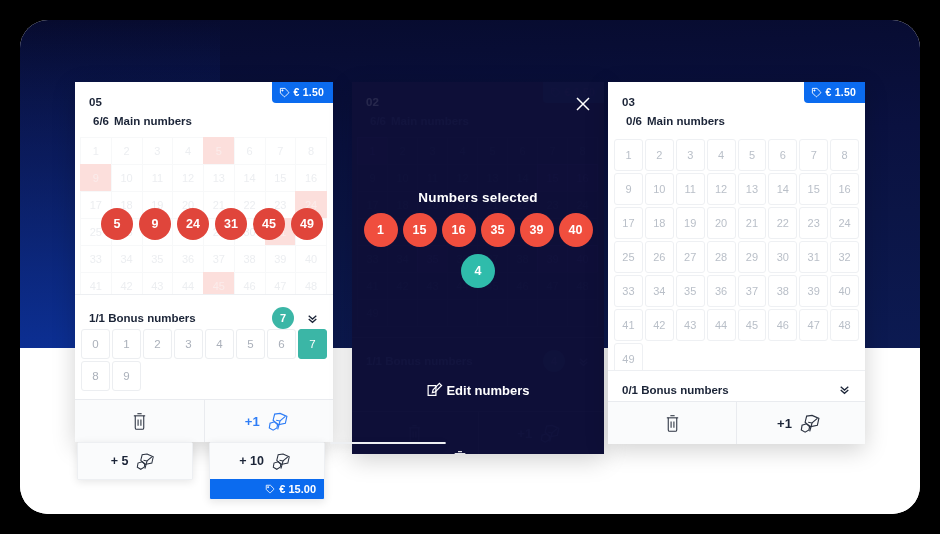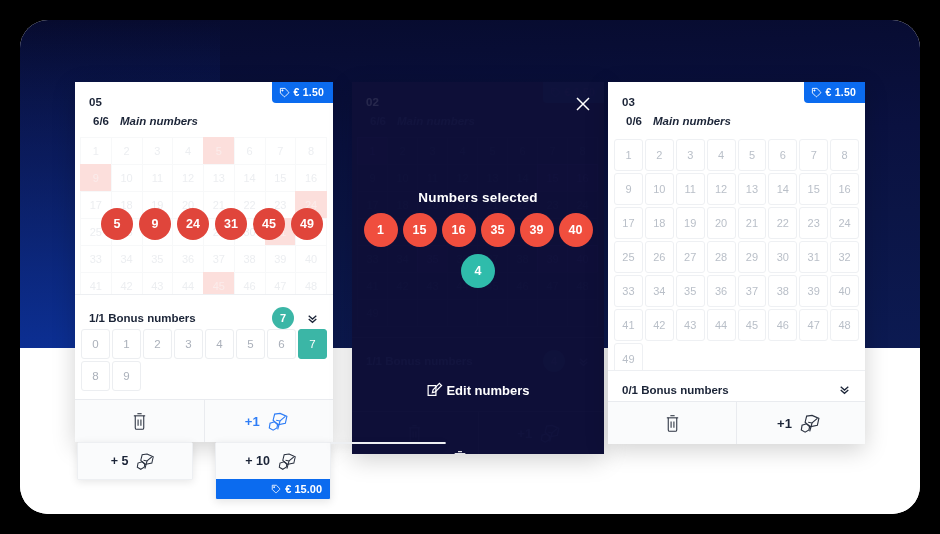--- a/index.html
+++ b/index.html
@@ -29,21 +29,21 @@
   
   .card{
     position:absolute;background:#ffffff;
     box-shadow:0 6px 22px rgba(0,0,0,0.18);
     overflow:hidden;
   }
   .card-head{padding:12px 14px 8px 14px;position:relative;}
   .card-id{font-size:11.5px;font-weight:700;color:#1b2437;letter-spacing:.2px;line-height:16px;}
   .card-sub{font-size:11.5px;font-weight:700;color:#1b2437;line-height:18px;margin-top:2px;}
   .card-sub .frac{display:inline-block;min-width:24px;text-align:center;}
-  .card-sub .ttl{margin-left:7px;font-style:italic;}
+  .card-sub .ttl{margin-left:1px;}
 
   
   .price-badge{
     position:absolute;right:0;top:0;background:#0B6BEF;color:#fff;
     font-size:10.5px;font-weight:700;letter-spacing:.2px;
     padding:4px 9px 5px 7px;display:flex;align-items:center;gap:4px;
     border-bottom-left-radius:4px;
   }
   .price-badge svg{display:block;}
 
@@ -541,21 +541,21 @@
       <span>+ 5</span>
       <svg width="24" height="18" viewBox="0 0 34 26" fill="none" stroke="#2b3240" stroke-width="1.5">
         <path d="M17 3l9 4-2 9-10 2-6-6 2-8z"></path>
           <path d="M12 12l5 1 7-6"></path>
           <path d="M17 13l-3 11"></path>
         <path d="M10 14l-6 2-1 6 5 3 5-3 1-5z"></path>
       </svg>
     </div>
   </div>
 
-  <div class="qty-btn" style="left:195px;top:422px;">
+  <div class="qty-btn" style="left:189px;top:422px;">
     <div class="qty-top">
       <span>+ 10</span>
       <svg width="24" height="18" viewBox="0 0 34 26" fill="none" stroke="#2b3240" stroke-width="1.5">
         <path d="M17 3l9 4-2 9-10 2-6-6 2-8z"></path>
           <path d="M12 12l5 1 7-6"></path>
           <path d="M17 13l-3 11"></path>
         <path d="M10 14l-6 2-1 6 5 3 5-3 1-5z"></path>
       </svg>
     </div>
     <div class="qty-bot">

